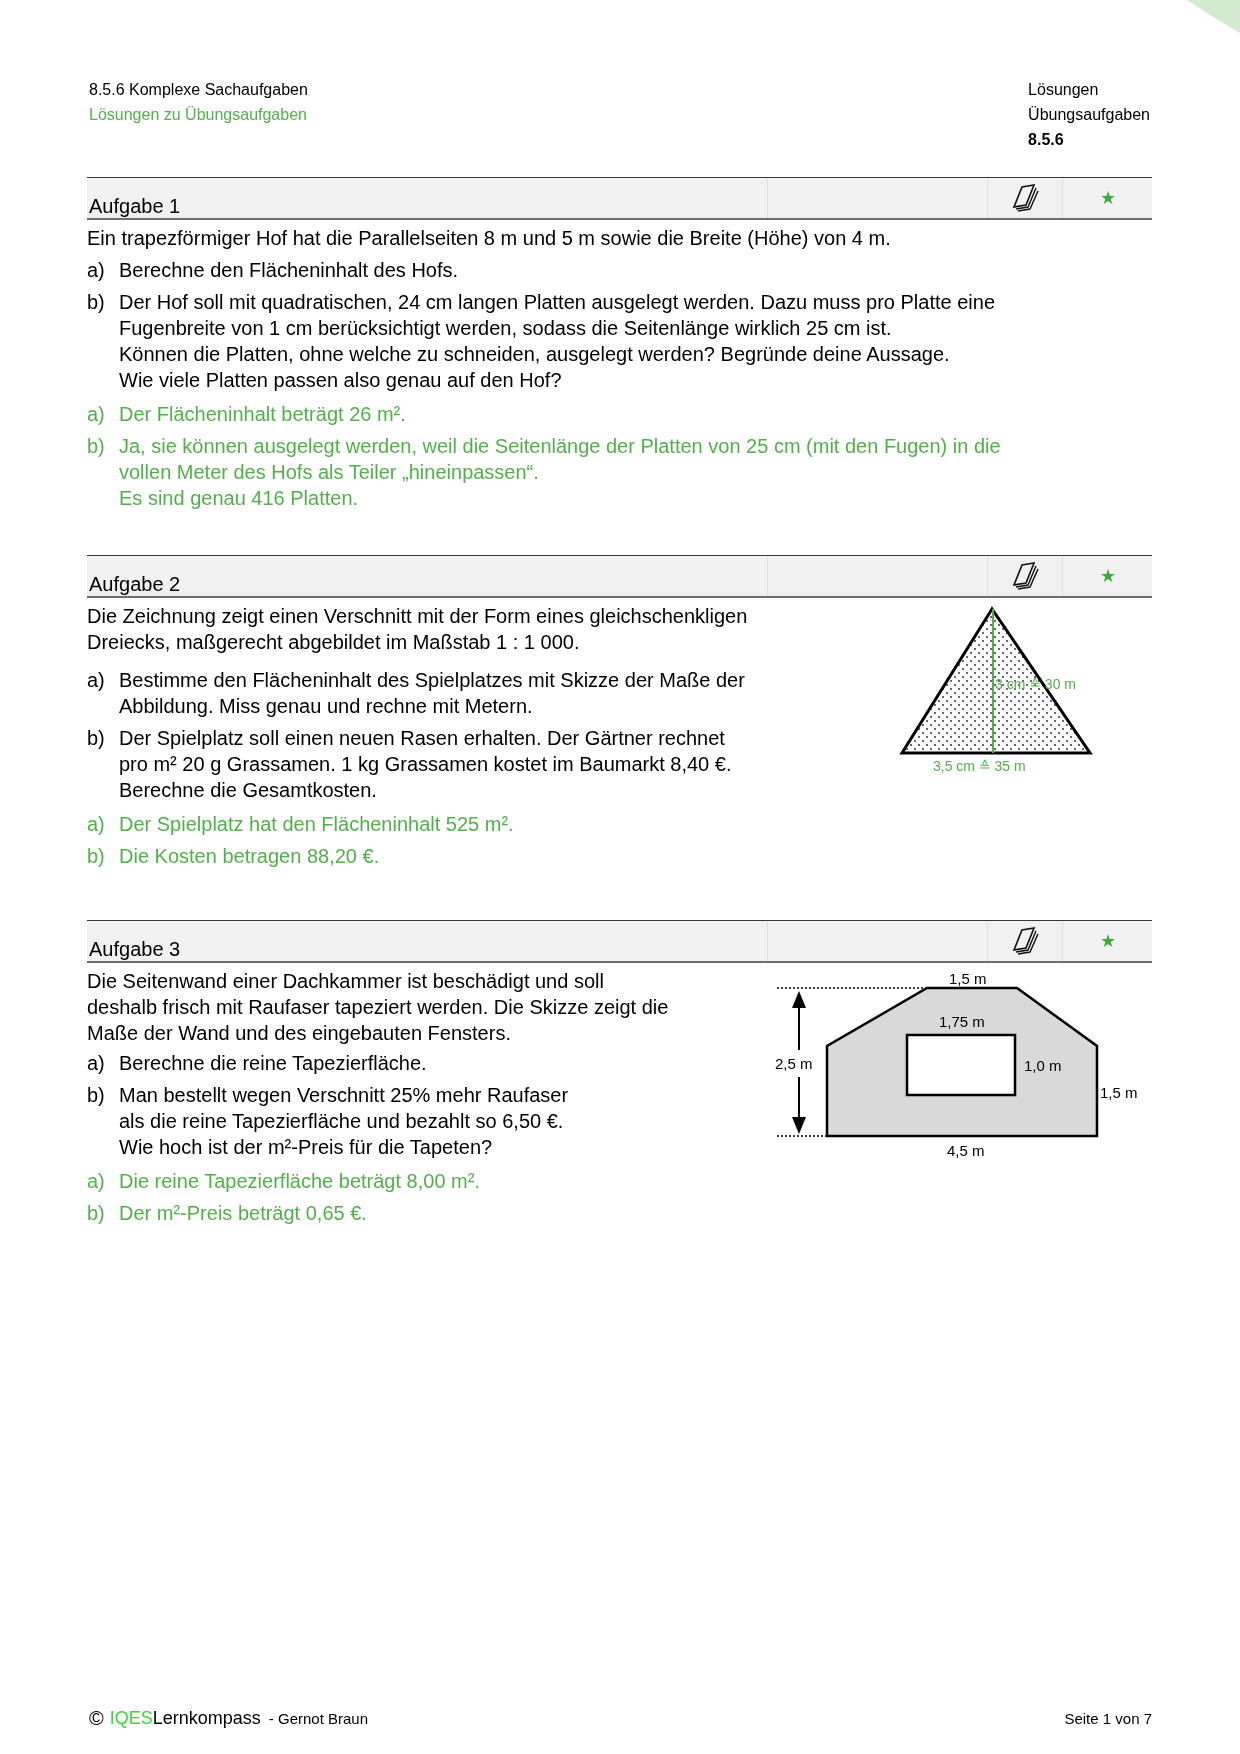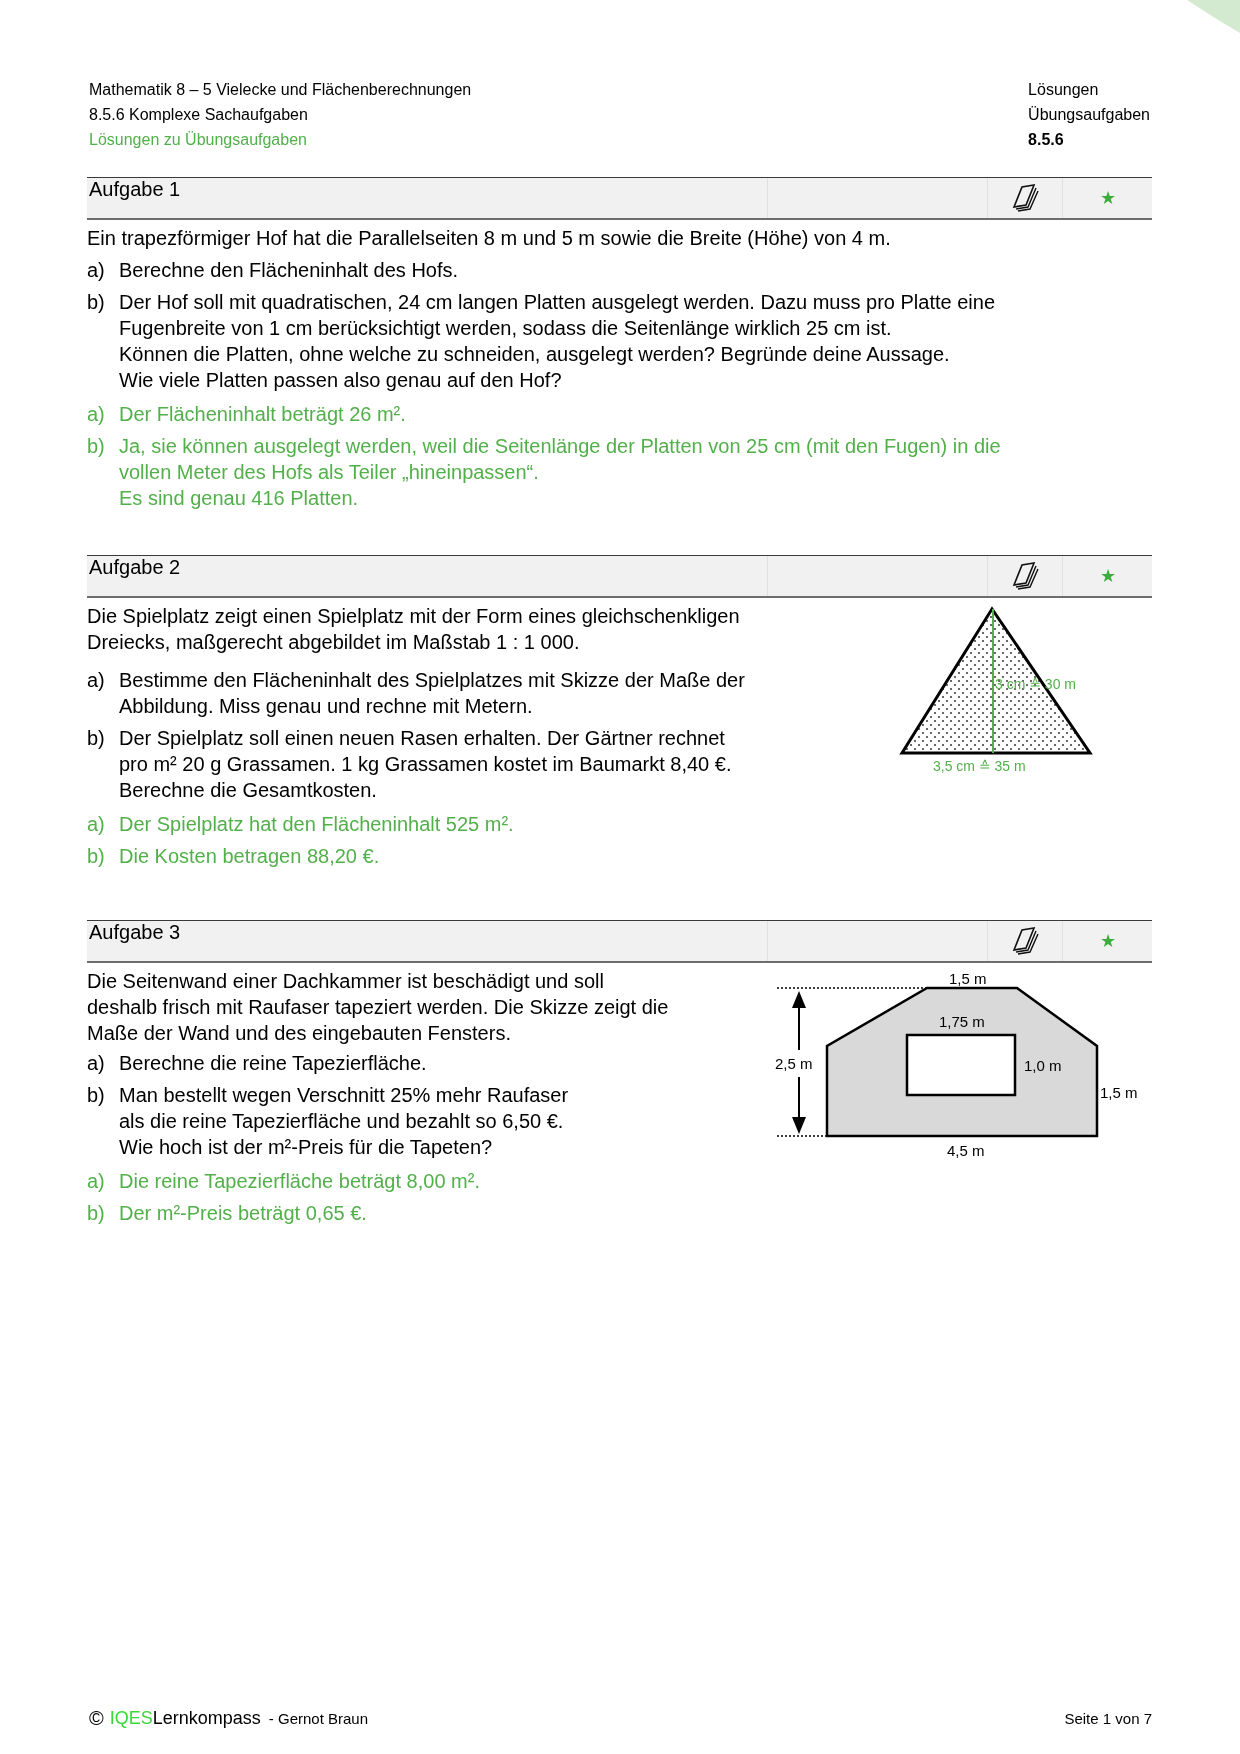--- a/index.html
+++ b/index.html
@@ -17,21 +17,21 @@
   }
   .header-left { position: absolute; left: 89px; top: 77px; font-size: 16px; line-height: 25px; }
   .header-left .bold { font-weight: normal; }
   .green { color: #52b04a; }
   .header-right { position: absolute; right: 90px; top: 77px; text-align: left; font-size: 16px; line-height: 25px; }
 
   .task { position: absolute; left: 87px; width: 1065px; }
   .task-head {
     height: 40px; background: #f1f1f1;
     border-top: 1.5px solid #3a3a3a; border-bottom: 2.5px solid #6d6d6d;
-    display: flex; align-items: flex-start; position: relative;
+    display: flex; align-items: flex-end; position: relative;
   }
   .task-head .title { font-size: 20px; padding-left: 2px; flex: 1; }
   .task-head .cell {
     position: absolute; top: 0; height: 40px;
     display: flex; align-items: center; justify-content: center;
     border-left: 1px solid #e0e0e0;
   }
   .task-head .cell.book { left: 900px; width: 75px; }
   .task-head .cell.star { left: 975px; width: 90px; color: #3cad3c; font-size: 18px; }
   .task-head .cell.sep { left: 680px; width: 220px; }
@@ -49,21 +49,20 @@
   .footer .lern { font-size: 18px; margin-right: 8px; }
   .footer .page { margin-left: auto; font-size: 15px; }
   svg text { font-family: "Liberation Sans", sans-serif; }
 </style>
 </head>
 <body>
 
 <div class="corner-blob"></div>
 
 <div class="header-left">
-  <div>Mathematik 8 – 5 Vielecke und Flächenberechnungen</div>
   <div class="bold">8.5.6 Komplexe Sachaufgaben</div>
   <div class="bold green">Lösungen zu Übungsaufgaben</div>
 </div>
 <div class="header-right">
   <div>Lösungen</div>
   <div>Übungsaufgaben</div>
   <div style="font-weight:bold">8.5.6</div>
 </div>
 
 <div class="task" style="top:177px;">
@@ -117,21 +116,21 @@
       <svg width="32" height="30" viewBox="0 0 32 30">
           <path d="M4 24 L12 4 L24 2 L16 22 Z" fill="none" stroke="#111" stroke-width="1.6"></path>
           <path d="M6 26 L18 24 L26 5" fill="none" stroke="#111" stroke-width="1.4"></path>
           <path d="M8 28 L20 26 L28 8" fill="none" stroke="#111" stroke-width="1.4"></path>
         </svg>
     </div>
     <div class="cell star">★</div>
   </div>
   <div class="body-text" style="width:790px">
     <div class="para" style="margin-top:5px">
-      <div>Die Spielplatz zeigt einen Spielplatz mit der Form eines gleichschenkligen</div>
+      <div>Die Zeichnung zeigt einen Verschnitt mit der Form eines gleichschenkligen</div>
       <div>Dreiecks, maßgerecht abgebildet im Maßstab 1 : 1 000.</div>
     </div>
     <div class="item" style="margin-top:12px">
       <span class="lbl">a)</span>
       <span class="txt">
         <div>Bestimme den Flächeninhalt des Spielplatzes mit Skizze der Maße der</div>
         <div>Abbildung. Miss genau und rechne mit Metern.</div>
       </span>
     </div>
     <div class="item">

